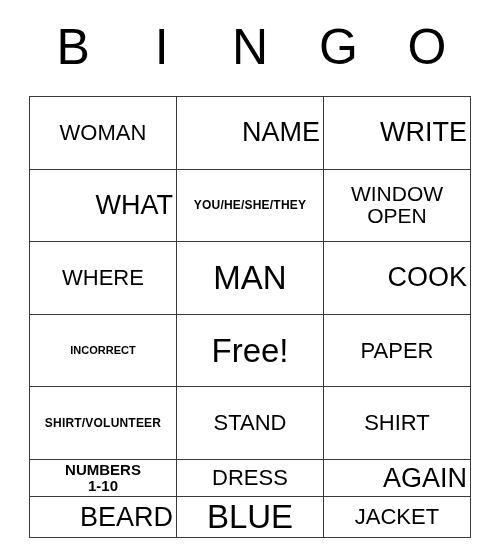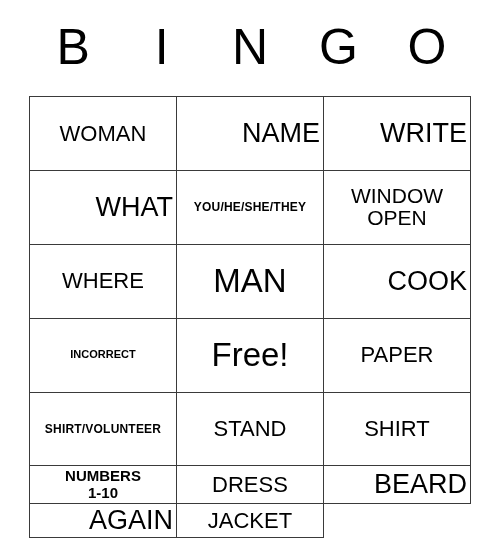--- a/index.html
+++ b/index.html
@@ -149,23 +149,26 @@
         <span class="cell-text fs-md">SHIRT</span>
       </div>
       <div class="cell">
         <span class="cell-text fs-xs">NUMBERS
 1-10</span>
       </div>
       <div class="cell">
         <span class="cell-text fs-md">DRESS</span>
       </div>
       <div class="cell">
+        <span class="cell-text fs-lg">AGAIN</span>
+      </div>
+      <div class="cell">
         <span class="cell-text fs-lg">BEARD</span>
       </div>
       <div class="cell">
-        <span class="cell-text fs-lg">AGAIN</span>
+        <span class="cell-text fs-xl">BLUE</span>
       </div>
       <div class="cell">
         <span class="cell-text fs-md">JACKET</span>
       </div>
     </div>
 
 </div>
 
 </body></html>

